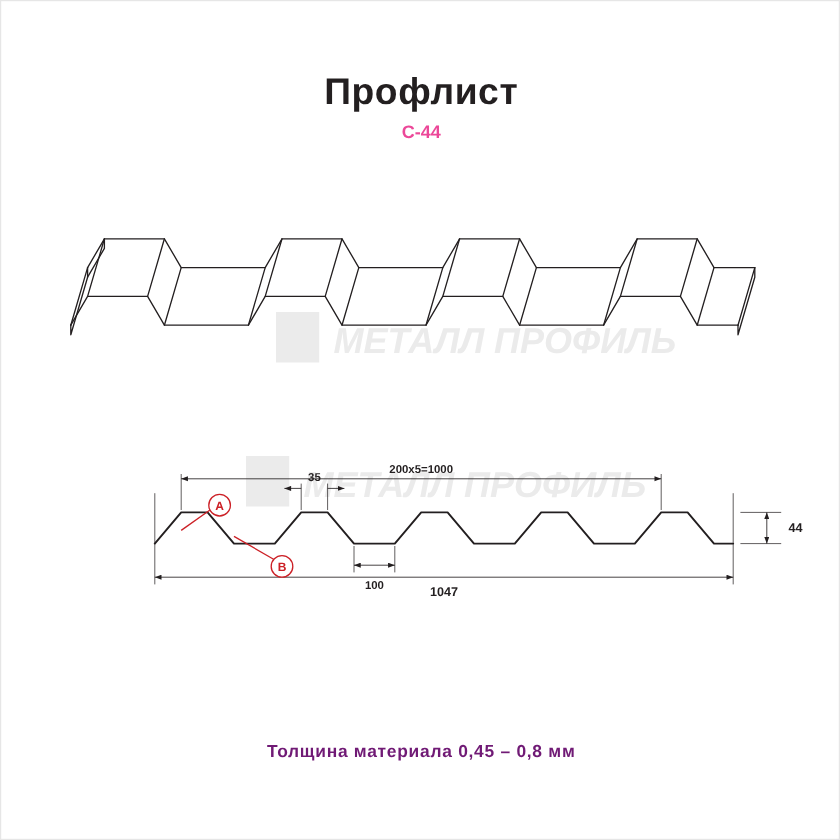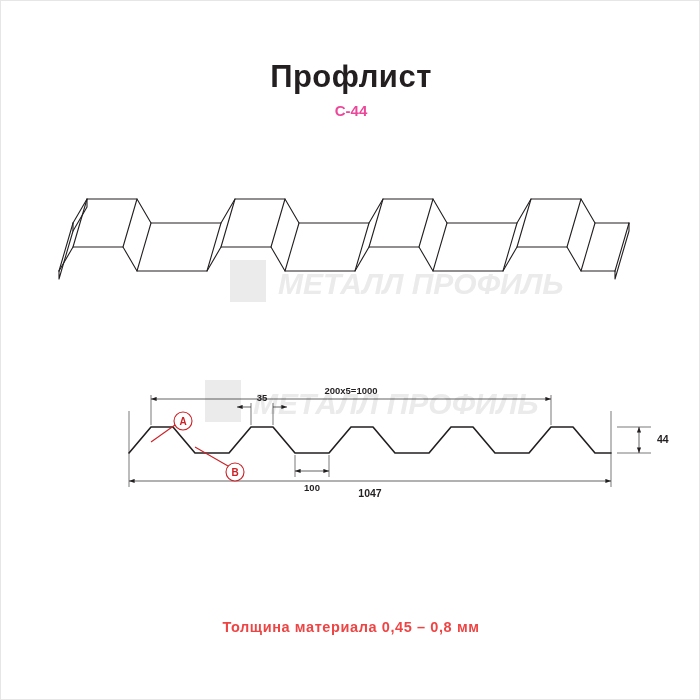--- a/index.html
+++ b/index.html
@@ -47,21 +47,21 @@
   }
   .footer-note {
     position: absolute;
     left: 0;
     top: 618px;
     width: 700px;
     text-align: center;
     font-size: 14.5px;
     font-weight: bold;
     letter-spacing: 0.6px;
-    color: #ef4444;
+    color: #701a75;
   }
   .iso-wrap {
     position: absolute;
     left: 50px;
     top: 170px;
     width: 600px;
     height: 140px;
   }
   .dim-wrap {
     position: absolute;

